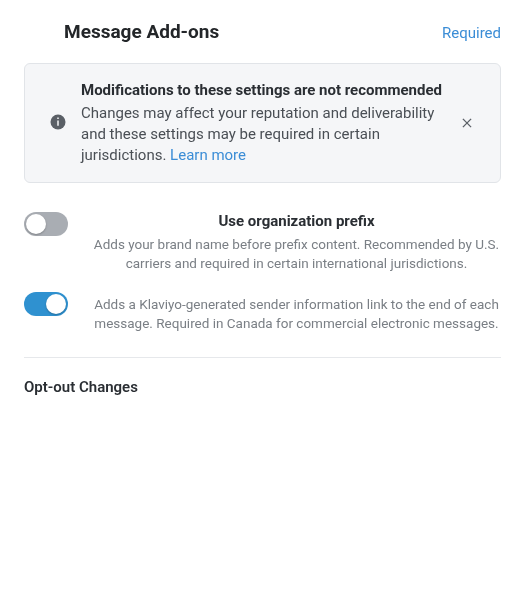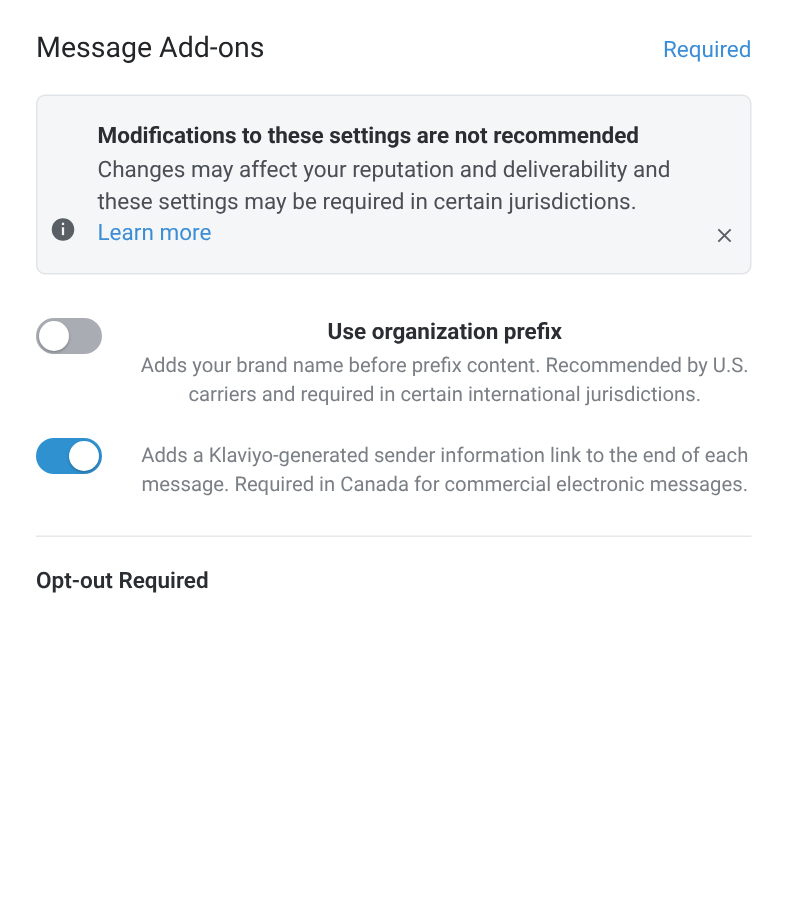--- a/index.html
+++ b/index.html
@@ -13,36 +13,37 @@
     overflow: hidden;
   }
   .header {
     display: flex;
     justify-content: space-between;
     align-items: baseline;
     margin-bottom: 20px;
   }
   .page-title {
     font-size: 19px;
-    font-weight: 400;
+    font-weight: 700;
     color: #232629;
+    margin-left: 40px;
   }
   .settings-link {
     font-size: 15px;
     color: #3b8dd6;
     text-decoration: none;
     font-weight: 400;
   }
   .banner {
     border: 1px solid #e1e4e8;
     background: #f5f6f8;
     border-radius: 6px;
-    padding: 16px 8px;
+    padding: 16px 24px;
     display: flex;
-    align-items: flex-end;
+    align-items: center;
     gap: 14px;
     margin-bottom: 28px;
   }
   .banner-icon {
     flex: 0 0 auto;
     margin-top: 2px;
     color: #5a5f66;
   }
   .banner-text {
     flex: 1 1 auto;
@@ -171,15 +172,15 @@
       </div>
     <div class="row-text">
       <div class="row-desc">Adds a Klaviyo-generated sender information link to the end of each message. Required in Canada for commercial electronic messages.</div>
     </div>
   </div>
 </div>
 
 <hr class="div">
 
 <div>
-  <div class="section-title">Opt-out Required</div>
+  <div class="section-title">Opt-out Changes</div>
 
 </div>
 
 </body></html>

